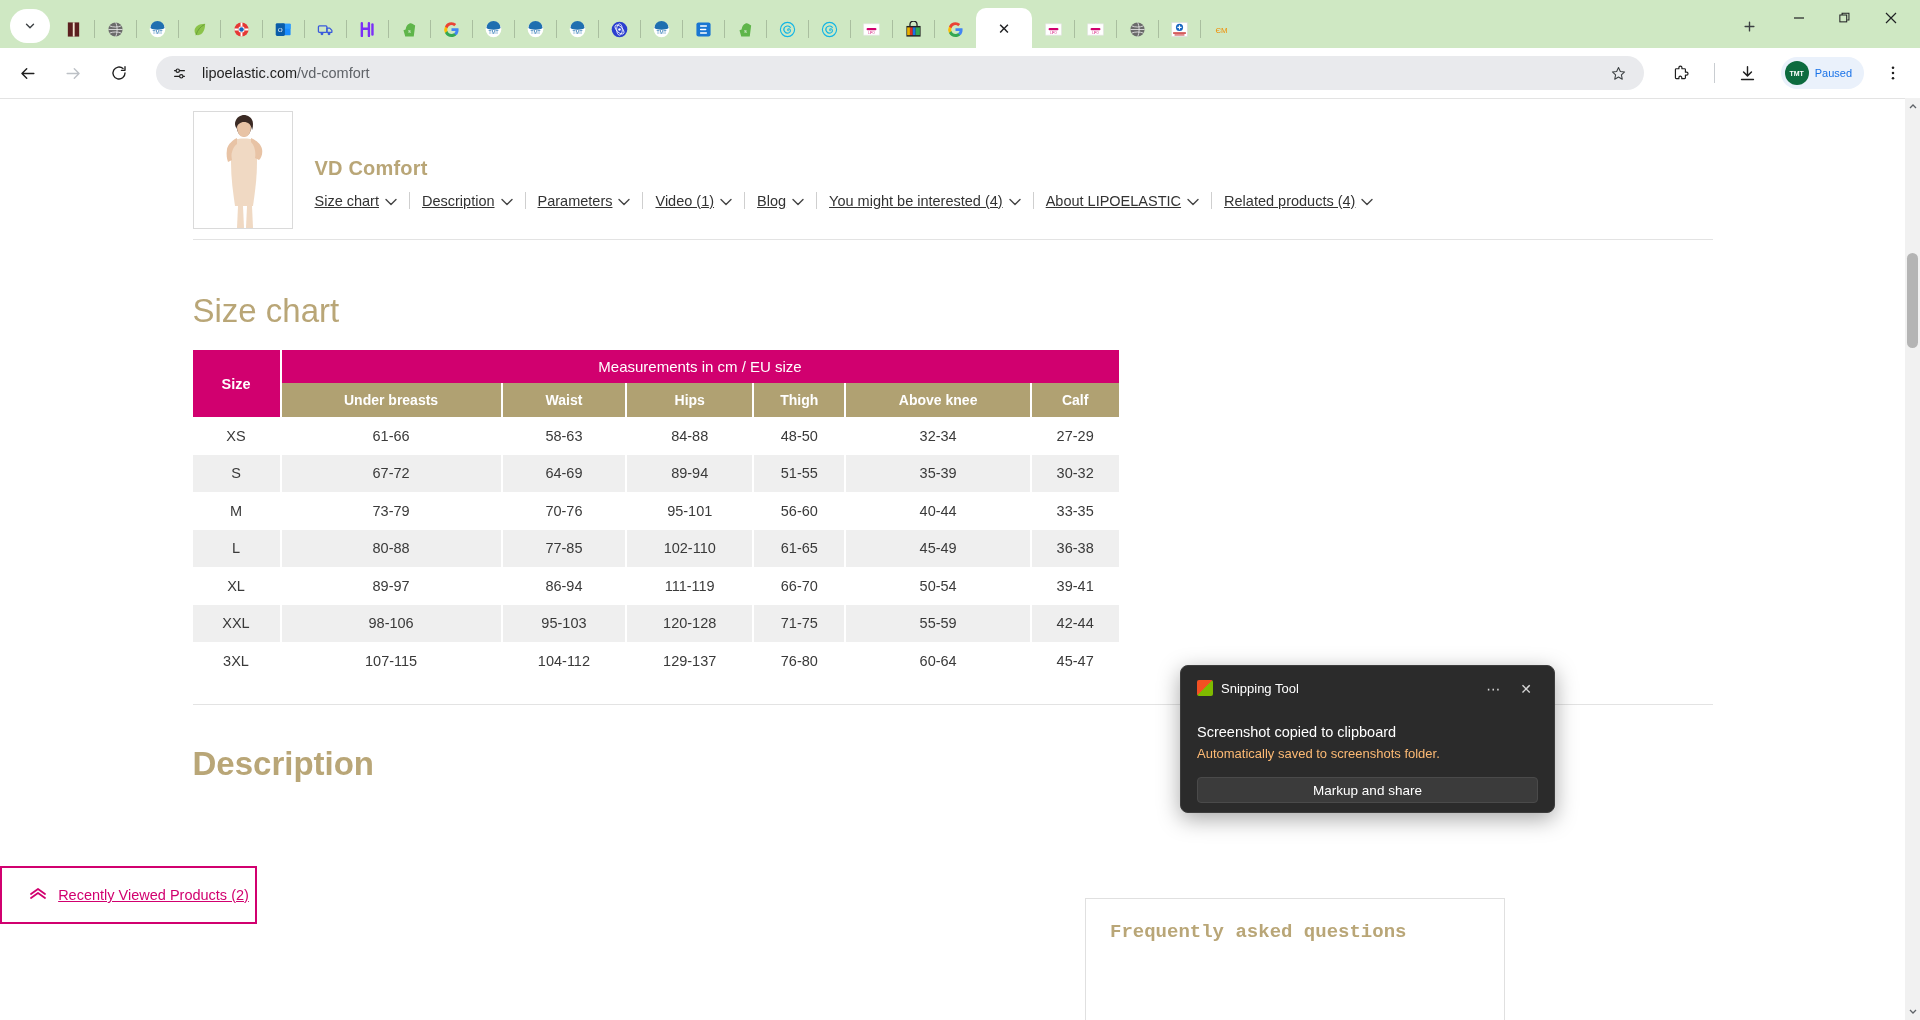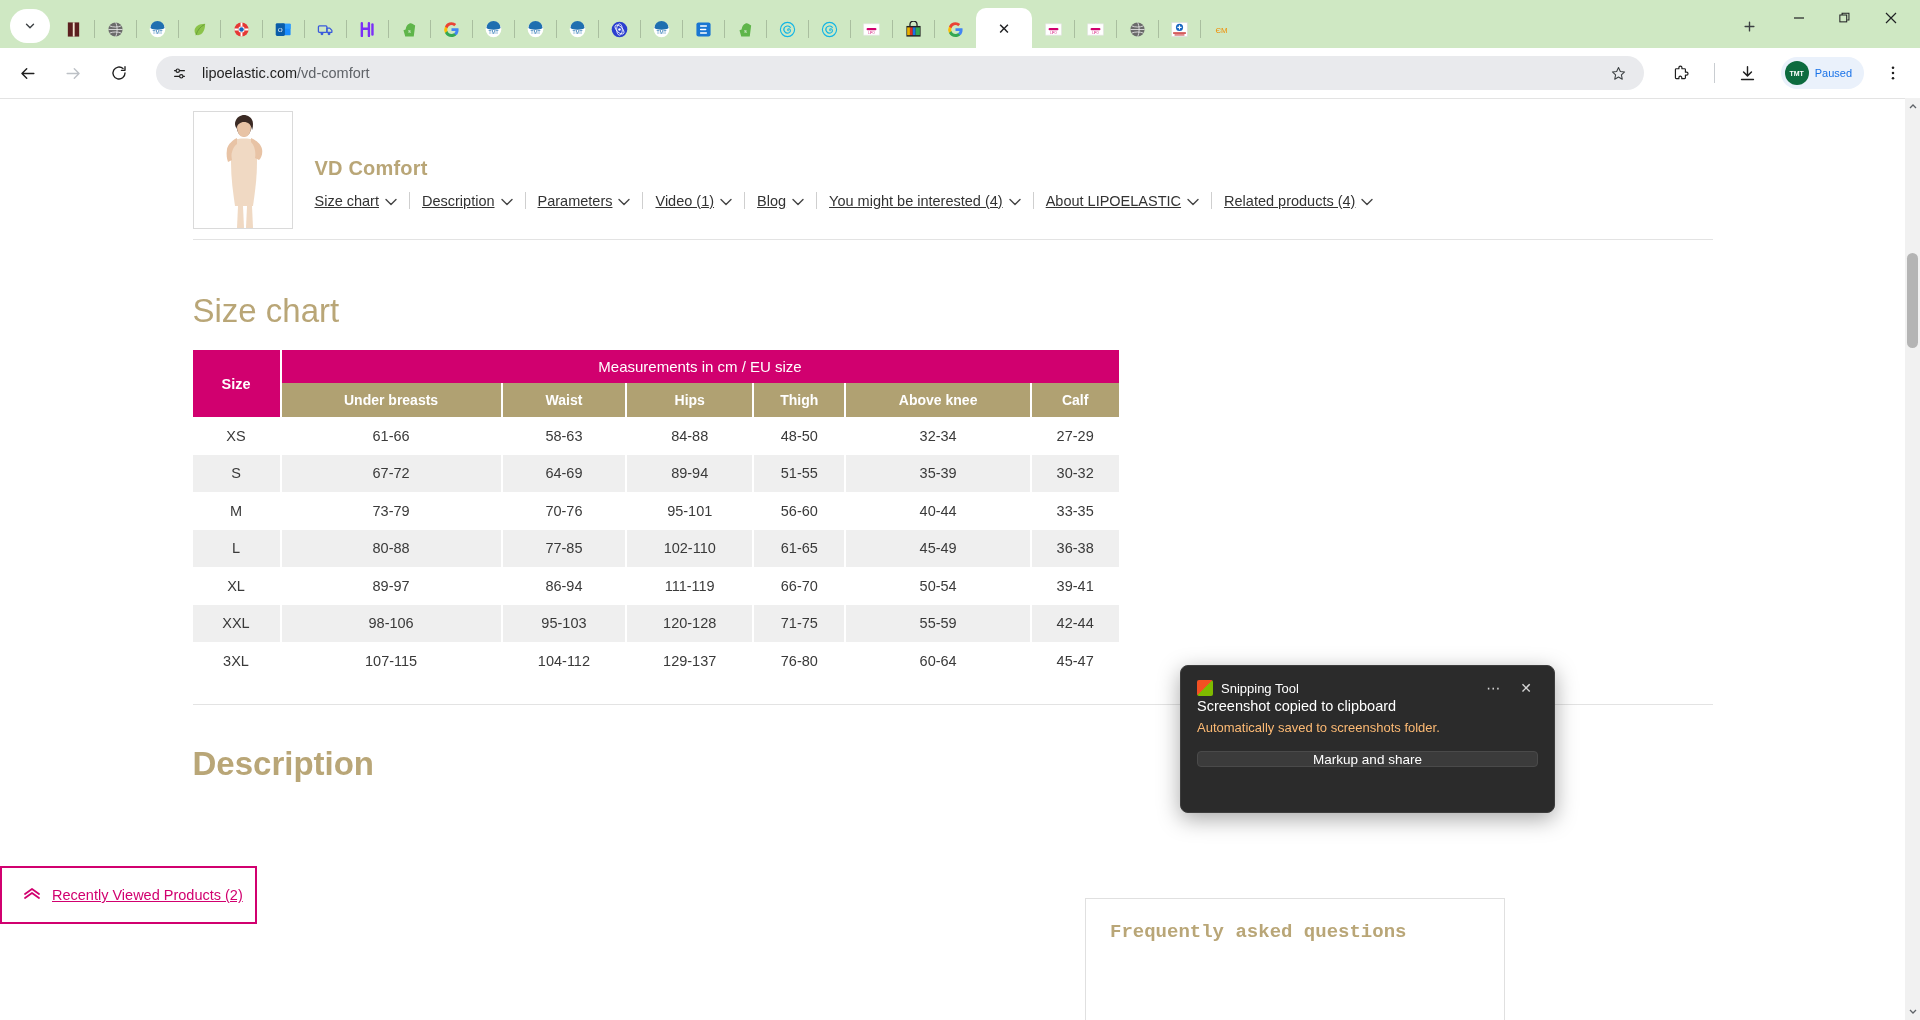--- a/index.html
+++ b/index.html
@@ -314,20 +314,21 @@
   .rvp {
     position: absolute;
     left: 0; top: 768px;
     width: 257px; height: 58px;
     border: 2px solid #d1006f;
     background: #fff;
     display: flex;
     align-items: center;
     gap: 10px;
     padding-left: 20px;
+    justify-content: center;
   }
   .rvp .chev {
     color: #d1006f;
     font-size: 17px;
     line-height: 1;
     transform: translateY(-1px);
   }
   .rvp .rvp-label {
     color: #d1006f;
     font-size: 14.5px;
@@ -360,44 +361,44 @@
     left: 1180px; top: 665px;
     width: 375px; height: 148px;
     background: #2b2b2b;
     border: 1px solid #3d3d3d;
     border-radius: 8px;
     box-shadow: 0 6px 22px rgba(0,0,0,0.35);
     color: #ffffff;
     padding: 14px 16px 14px 16px;
   }
   .toast-head {
-    display: flex; align-items: center; gap: 8px;
+    display: flex; align-items: flex-end; gap: 8px;
   }
   .toast-app {
     width: 16px; height: 16px;
     background: linear-gradient(135deg,#f25022 0 50%, #7fba00 50% 100%);
     border-radius: 2px;
     position: relative;
     flex: 0 0 auto;
   }
   .toast-app::after {
     content:"";
     position:absolute; inset:0;
     background:
       linear-gradient(to right, transparent 0 48%, #fff 48% 52%, transparent 52% 100%),
       linear-gradient(to bottom, transparent 0 48%, #fff 48% 52%, transparent 52% 100%);
   }
   .toast-title { font-size: 13px; flex: 1 1 auto; }
   .toast-ctl { font-size: 14px; color: #d6d6d6; padding: 0 6px; line-height: 1;}
-  .toast-body { margin-top: 2px; }
+  .toast-body { margin-top: 28px; }
   .toast-l1 { font-size: 14.5px; }
   .toast-l2 { font-size: 13px; margin-top: 6px; color: #fdba74; }
   .toast-btn {
     margin-top: 16px;
-    height: 16px;
+    height: 26px;
     background: #3b3b3b;
     border: 1px solid #4a4a4a;
     border-radius: 4px;
     display: flex; align-items: center; justify-content: center;
     font-size: 13.5px;
   }
 </style>
 </head>
 <body>
 

